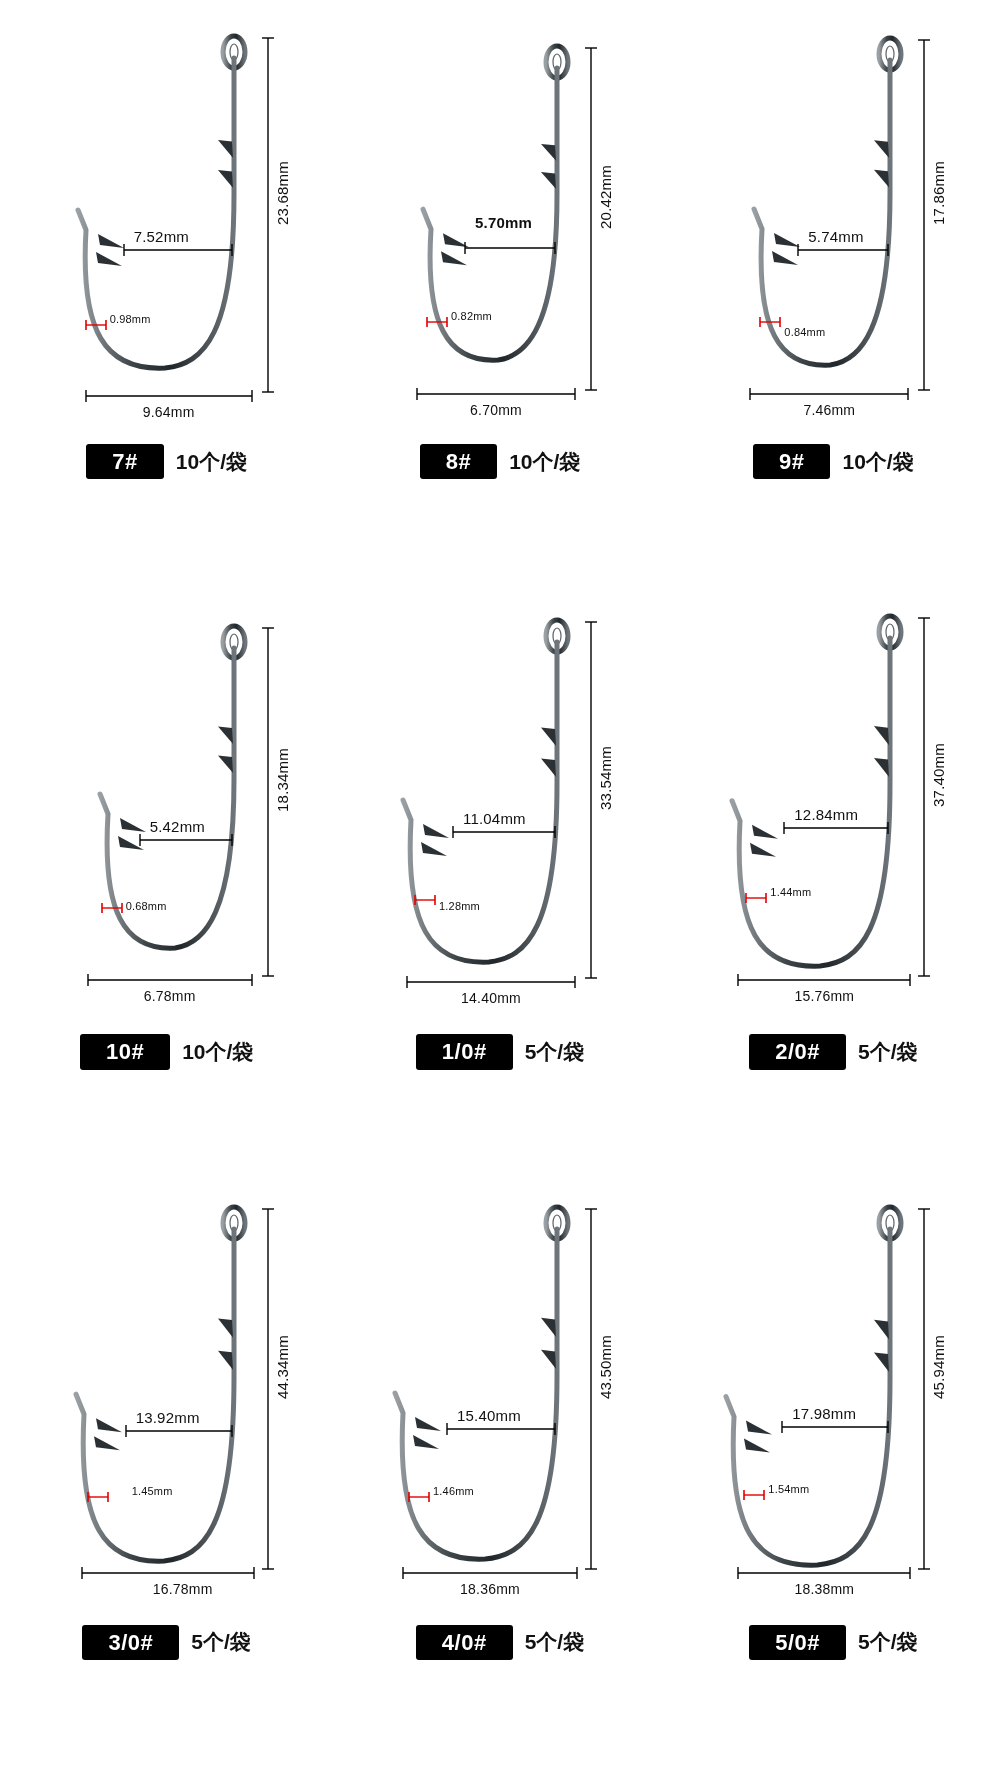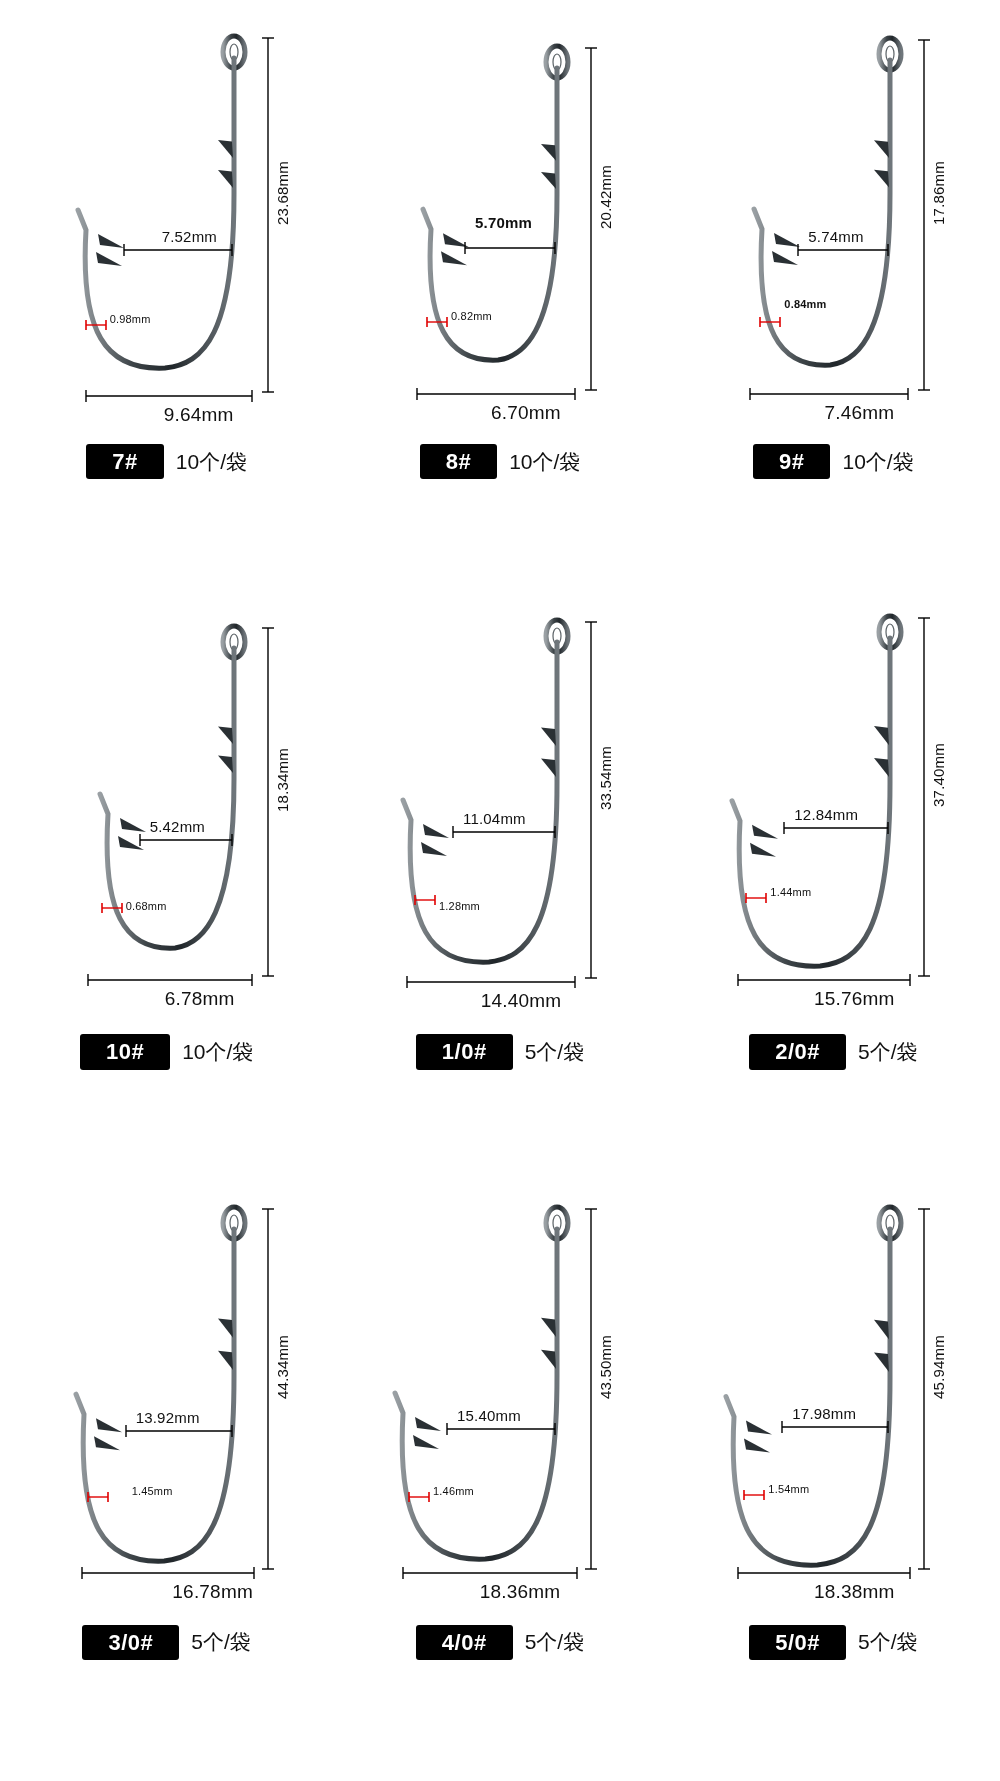--- a/index.html
+++ b/index.html
@@ -50,42 +50,41 @@
   }
   .lbl.vert {
     writing-mode: vertical-rl;
     text-orientation: mixed;
     transform: rotate(180deg);
   }
   .lbl.small {
     font-size: 11px;
   }
   .lbl.width-lbl {
-    font-size: 19px;
-    margin-left: 30px;
+    font-size: 14px;
   }
   .badge-row {
     display: flex;
     align-items: center;
     gap: 12px;
     margin-top: -6px;
   }
   .badge {
     background: #000;
     color: #fff;
     font-weight: bold;
     font-size: 22px;
     padding: 5px 26px;
     border-radius: 3px;
     letter-spacing: 0.5px;
     line-height: 1.15;
   }
   .qty {
     font-size: 21px;
-    font-weight: normal;
+    font-weight: bold;
     color: #111;
   }
 </style>
 </head>
 <body>
 
 <div id="grid">
     <div class="cell">
       <div class="hook-area">
   <svg class="hook-svg" width="310" height="440" viewBox="0 0 310 440" xmlns="http://www.w3.org/2000/svg">
@@ -119,21 +118,21 @@
           <line x1="112" y1="234" x2="112" y2="246" stroke="#000" stroke-width="1.4"></line>
           <line x1="220" y1="234" x2="220" y2="246" stroke="#000" stroke-width="1.4"></line>
           <line x1="74" y1="315" x2="94" y2="315" stroke="#e00000" stroke-width="1.4"></line>
           <line x1="74" y1="310" x2="74" y2="320" stroke="#e00000" stroke-width="1.6"></line>
           <line x1="94" y1="310" x2="94" y2="320" stroke="#e00000" stroke-width="1.6"></line>
           <line x1="74" y1="386" x2="240" y2="386" stroke="#000" stroke-width="1.4"></line>
           <line x1="74" y1="380" x2="74" y2="392" stroke="#000" stroke-width="1.4"></line>
           <line x1="240" y1="380" x2="240" y2="392" stroke="#000" stroke-width="1.4"></line>
         </svg>
         <div class="lbl vert" style="left:262px; top:151px;">23.68mm</div>
-        <div class="lbl " style="left:122px; top:218px;margin-left:28px;">7.52mm</div>
+        <div class="lbl " style="left:122px; top:218px;">7.52mm</div>
         <div class="lbl small" style="left:98px; top:303px;">0.98mm</div>
         <div class="lbl width-lbl" style="left:112px; top:394px; width:90px; text-align:center;">9.64mm</div>
       </div>
       <div class="badge-row">
         <div class="badge">7#</div>
         <div class="qty">10个/袋</div>
       </div>
     </div>
     <div class="cell">
       <div class="hook-area">
@@ -218,21 +217,21 @@
           <line x1="210" y1="234" x2="210" y2="246" stroke="#000" stroke-width="1.4"></line>
           <line x1="82" y1="312" x2="102" y2="312" stroke="#e00000" stroke-width="1.4"></line>
           <line x1="82" y1="307" x2="82" y2="317" stroke="#e00000" stroke-width="1.6"></line>
           <line x1="102" y1="307" x2="102" y2="317" stroke="#e00000" stroke-width="1.6"></line>
           <line x1="72" y1="384" x2="230" y2="384" stroke="#000" stroke-width="1.4"></line>
           <line x1="72" y1="378" x2="72" y2="390" stroke="#000" stroke-width="1.4"></line>
           <line x1="230" y1="378" x2="230" y2="390" stroke="#000" stroke-width="1.4"></line>
         </svg>
         <div class="lbl vert" style="left:252px; top:151px;">17.86mm</div>
         <div class="lbl " style="left:130px; top:218px;">5.74mm</div>
-        <div class="lbl small" style="left:106px; top:288px;font-weight:bold;">0.84mm</div>
+        <div class="lbl small" style="left:106px; top:316px;">0.84mm</div>
         <div class="lbl width-lbl" style="left:106px; top:392px; width:90px; text-align:center;">7.46mm</div>
       </div>
       <div class="badge-row">
         <div class="badge">9#</div>
         <div class="qty">10个/袋</div>
       </div>
     </div>
     <div class="cell">
       <div class="hook-area">
   <svg class="hook-svg" width="310" height="440" viewBox="0 0 310 440" xmlns="http://www.w3.org/2000/svg">

